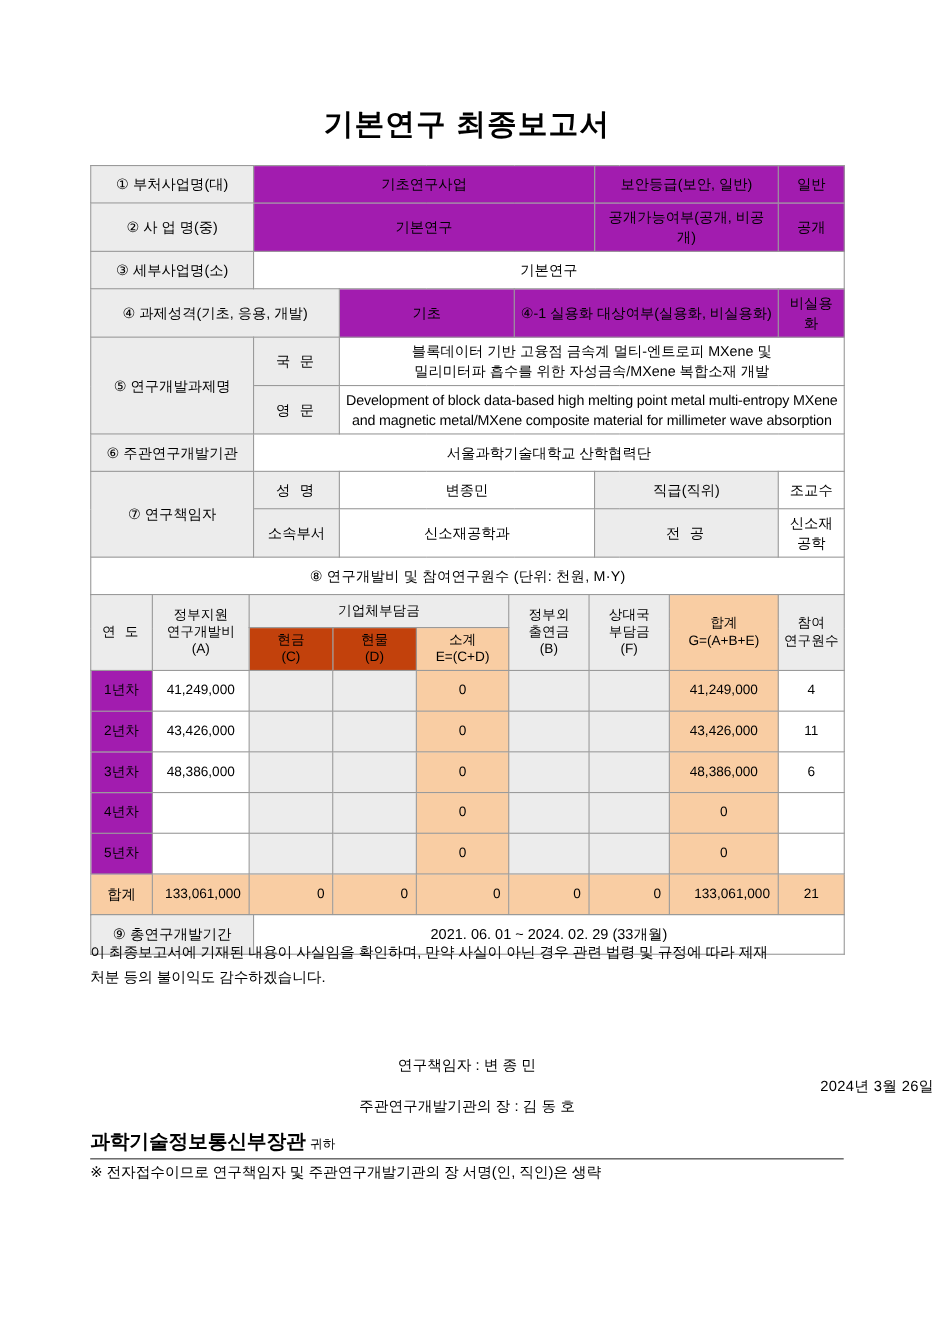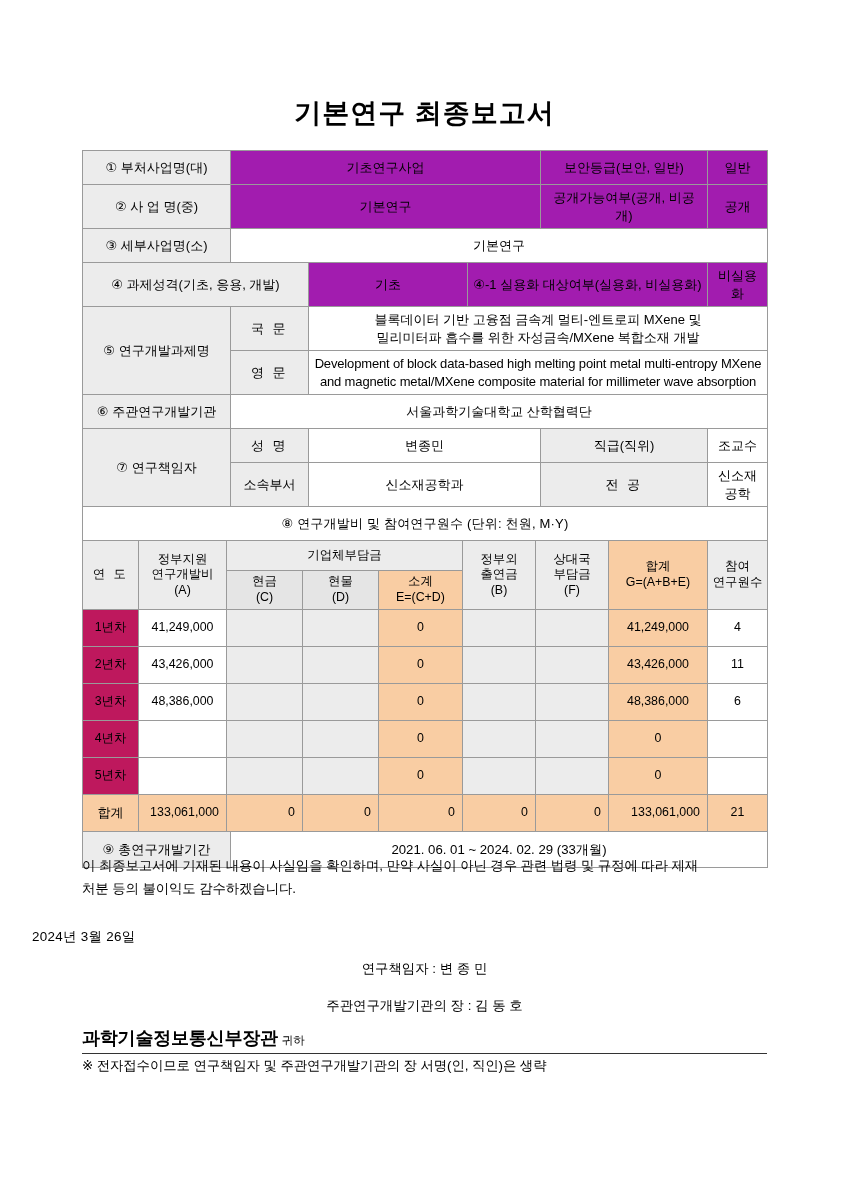--- a/index.html
+++ b/index.html
@@ -105,23 +105,23 @@
   table.budget td, table.budget th {
     border: 1px solid #9a9a9a;
     font-size: 12.4px;
     text-align: center;
     vertical-align: middle;
     line-height: 1.28;
     padding: 3px 4px;
     font-weight: normal;
   }
   .bhead { background: #ececec; height: 30px; }
-  .bhead2 { background: #e5e5e5; }
+  .bhead2 { background: #c2410c; }
   .orange { background: #f9cda3; }
-  .rowlbl { background: #be185d; font-size: 13px; height: 37px; }
+  .rowlbl { background: #a21caf; font-size: 13px; height: 37px; }
   .numcell { background: #ffffff; text-align: right; padding-right: 7px; font-size: 12.8px; }
   .emptygray { background: #ececec; }
   .orange-num { background: #f9cda3; text-align: right; padding-right: 7px; font-size: 12.8px; }
   .cnt { background: #ffffff; font-size: 12.8px; }
   .totrow td { background: #f9cda3; height: 37px; font-size: 12.8px; }
   .totrow td.tl { text-align: center; font-size: 13px; }
   .totrow td.tn { text-align: right; padding-right: 7px; }
   .totrow td.tc { text-align: center; }
 
   
@@ -146,25 +146,24 @@
     left: 82px; top: 855px;
     width: 690px;
     font-size: 13.4px;
     line-height: 1.7;
     letter-spacing: -0.1px;
   }
 
   
   .sig-date {
     position: absolute;
-    left: 0; right: 0; top: 928px;
-    text-align: left;
+    left: 0; right: 0; top: 979px;
+    text-align: right;
     font-size: 13.4px;
     letter-spacing: 0.3px;
-    margin-left: 32px;
   }
   .sig-pi {
     position: absolute;
     left: 0; right: 0; top: 960px;
     text-align: center;
     font-size: 13.4px;
   }
   .sig-org {
     position: absolute;
     left: 0; right: 0; top: 997px;

